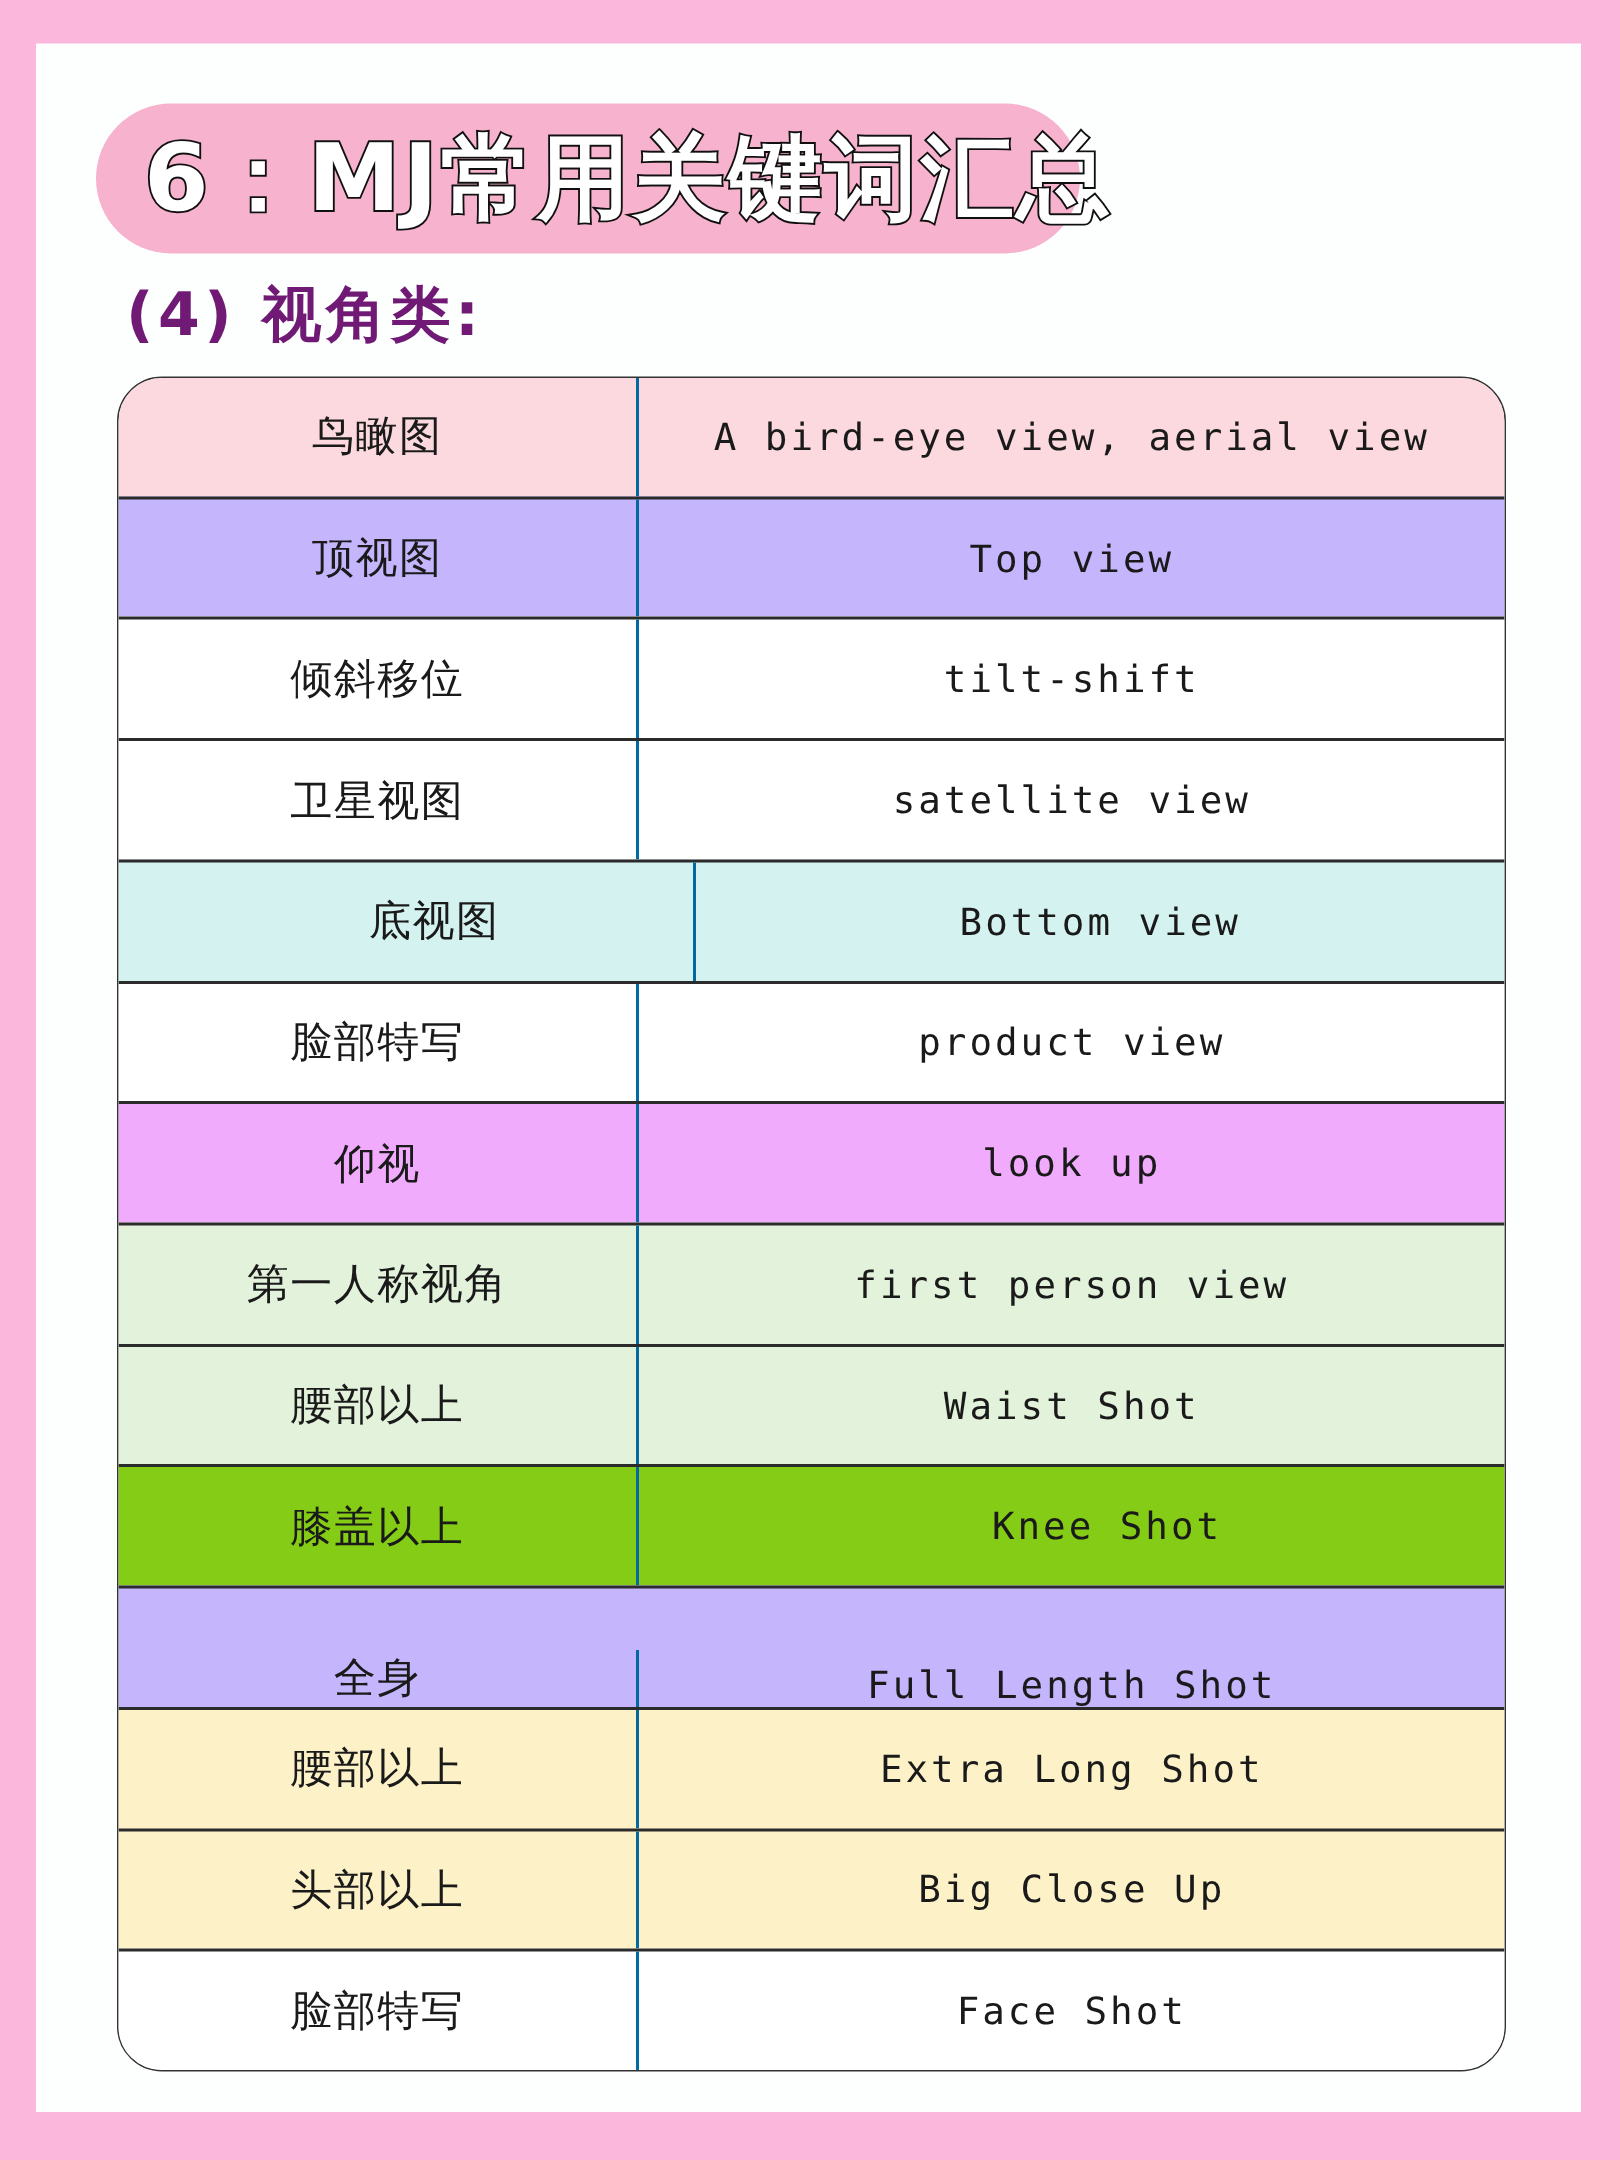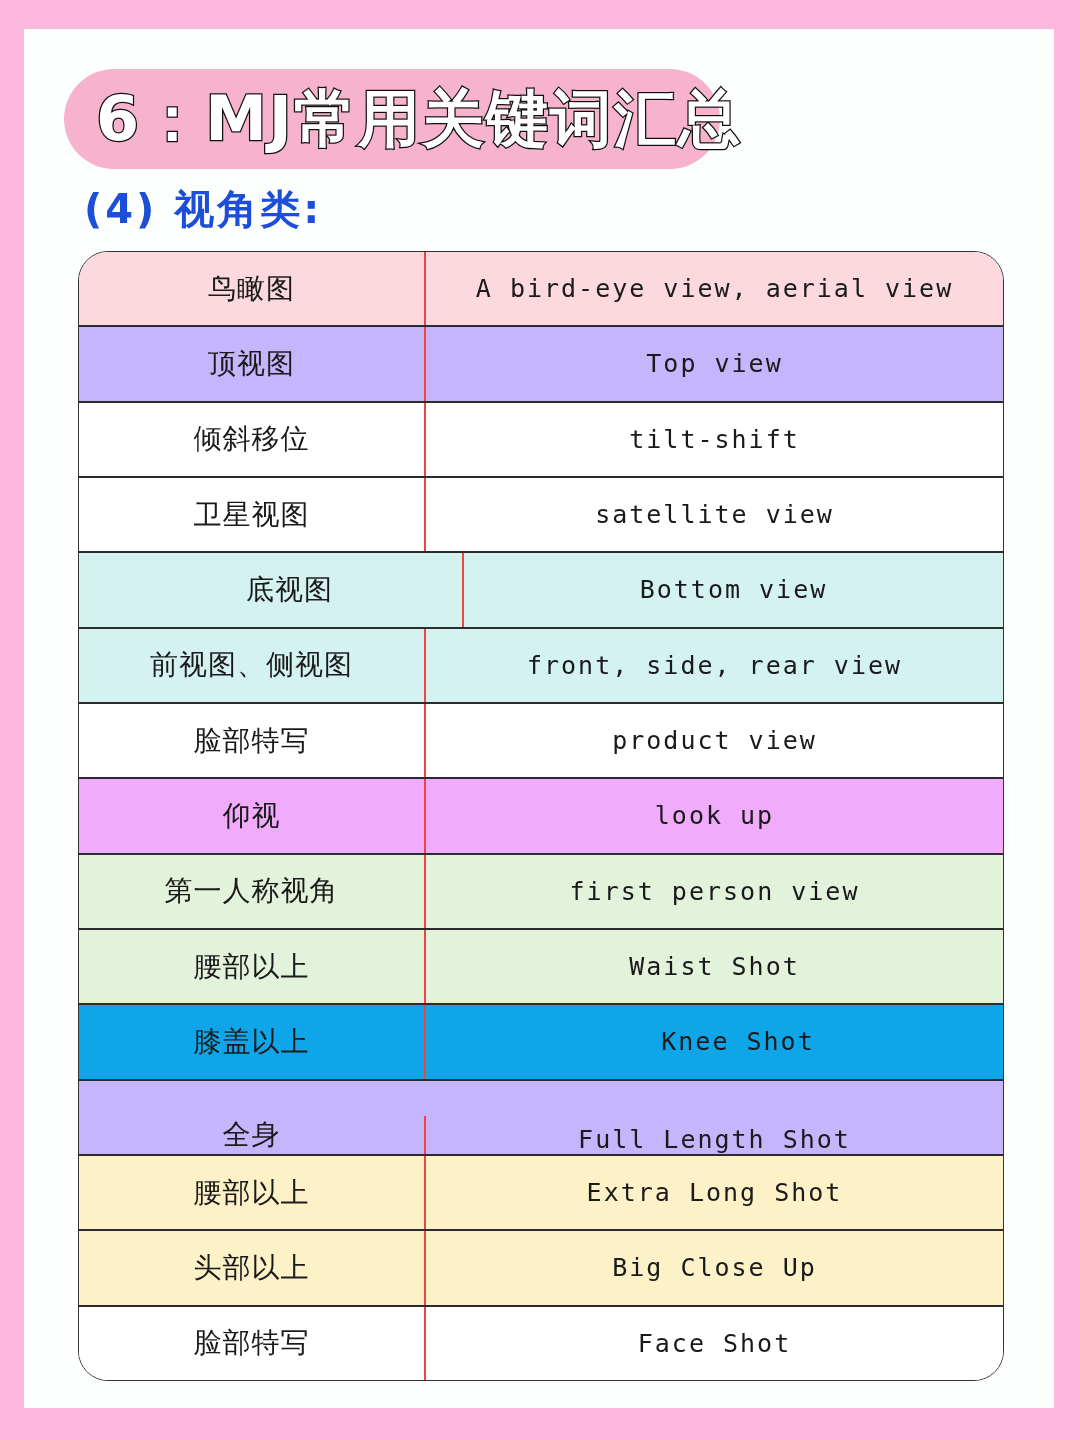--- a/index.html
+++ b/index.html
@@ -25,21 +25,21 @@
     .title-text {
       font-size: 62px; font-weight: bold; color: #ffffff;
       letter-spacing: 2px;
       -webkit-text-stroke: 2.5px #111;
       paint-order: stroke fill;
       text-shadow: 0 0 1px #111;
       white-space: nowrap;
     }
     .subtitle {
       position: absolute; left: 84px; top: 182px;
-      font-size: 40px; font-weight: bold; color: #1d4ed8;
+      font-size: 40px; font-weight: bold; color: #701a75;
       letter-spacing: 3px; white-space: nowrap;
     }
     .table {
       position: absolute; left: 78px; top: 251px;
       width: 926px; height: 1130px;
       border: 1.5px solid #333;
       border-radius: 30px;
       overflow: hidden;
       box-sizing: border-box;
       display: flex; flex-direction: column;
@@ -50,21 +50,21 @@
       display: flex;
       border-top: 2px solid #2b2b2b;
     }
     .row:first-child { border-top: none; }
     .cell {
       display: flex; align-items: center; justify-content: center;
       color: #1a1a1a;
     }
     .cell-cn {
       width: 345px;
-      border-right: 2px solid #ef4444;
+      border-right: 2px solid #0369a1;
       font-size: 28px;
       letter-spacing: 1px;
     }
     .cell-en {
       flex: 1;
       font-family: "DejaVu Sans Mono", monospace;
       font-size: 25px;
       letter-spacing: 2px;
     }
   </style>
@@ -94,41 +94,37 @@
       <div class="cell cell-en">tilt-shift</div>
     </div>
   <div class="row" style="background: rgb(255, 255, 255);">
       <div class="cell cell-cn">卫星视图</div>
       <div class="cell cell-en">satellite view</div>
     </div>
   <div class="row" style="background: rgb(212, 243, 240); padding-left: 38px;">
       <div class="cell cell-cn">底视图</div>
       <div class="cell cell-en">Bottom view</div>
     </div>
-  <div class="row" style="background: rgb(212, 243, 240);">
-      <div class="cell cell-cn">前视图、侧视图</div>
-      <div class="cell cell-en">front, side, rear view</div>
-    </div>
   <div class="row" style="background: rgb(255, 255, 255);">
       <div class="cell cell-cn">脸部特写</div>
       <div class="cell cell-en">product view</div>
     </div>
   <div class="row" style="background: #f0abfc;">
       <div class="cell cell-cn">仰视</div>
       <div class="cell cell-en">look up</div>
     </div>
   <div class="row" style="background: rgb(227, 242, 219);">
       <div class="cell cell-cn">第一人称视角</div>
       <div class="cell cell-en">first person view</div>
     </div>
   <div class="row" style="background: rgb(227, 242, 219);">
       <div class="cell cell-cn">腰部以上</div>
       <div class="cell cell-en">Waist Shot</div>
     </div>
-  <div class="row" style="background: #0ea5e9; gap: 47px;">
+  <div class="row" style="background: #84cc16; gap: 47px;">
       <div class="cell cell-cn">膝盖以上</div>
       <div class="cell cell-en">Knee Shot</div>
     </div>
   <div class="row" style="background: #c4b5fd; align-items: flex-end;">
       <div class="cell cell-cn">全身</div>
       <div class="cell cell-en">Full Length Shot</div>
     </div>
   <div class="row" style="background: rgb(253, 241, 200);">
       <div class="cell cell-cn">腰部以上</div>
       <div class="cell cell-en">Extra Long Shot</div>

